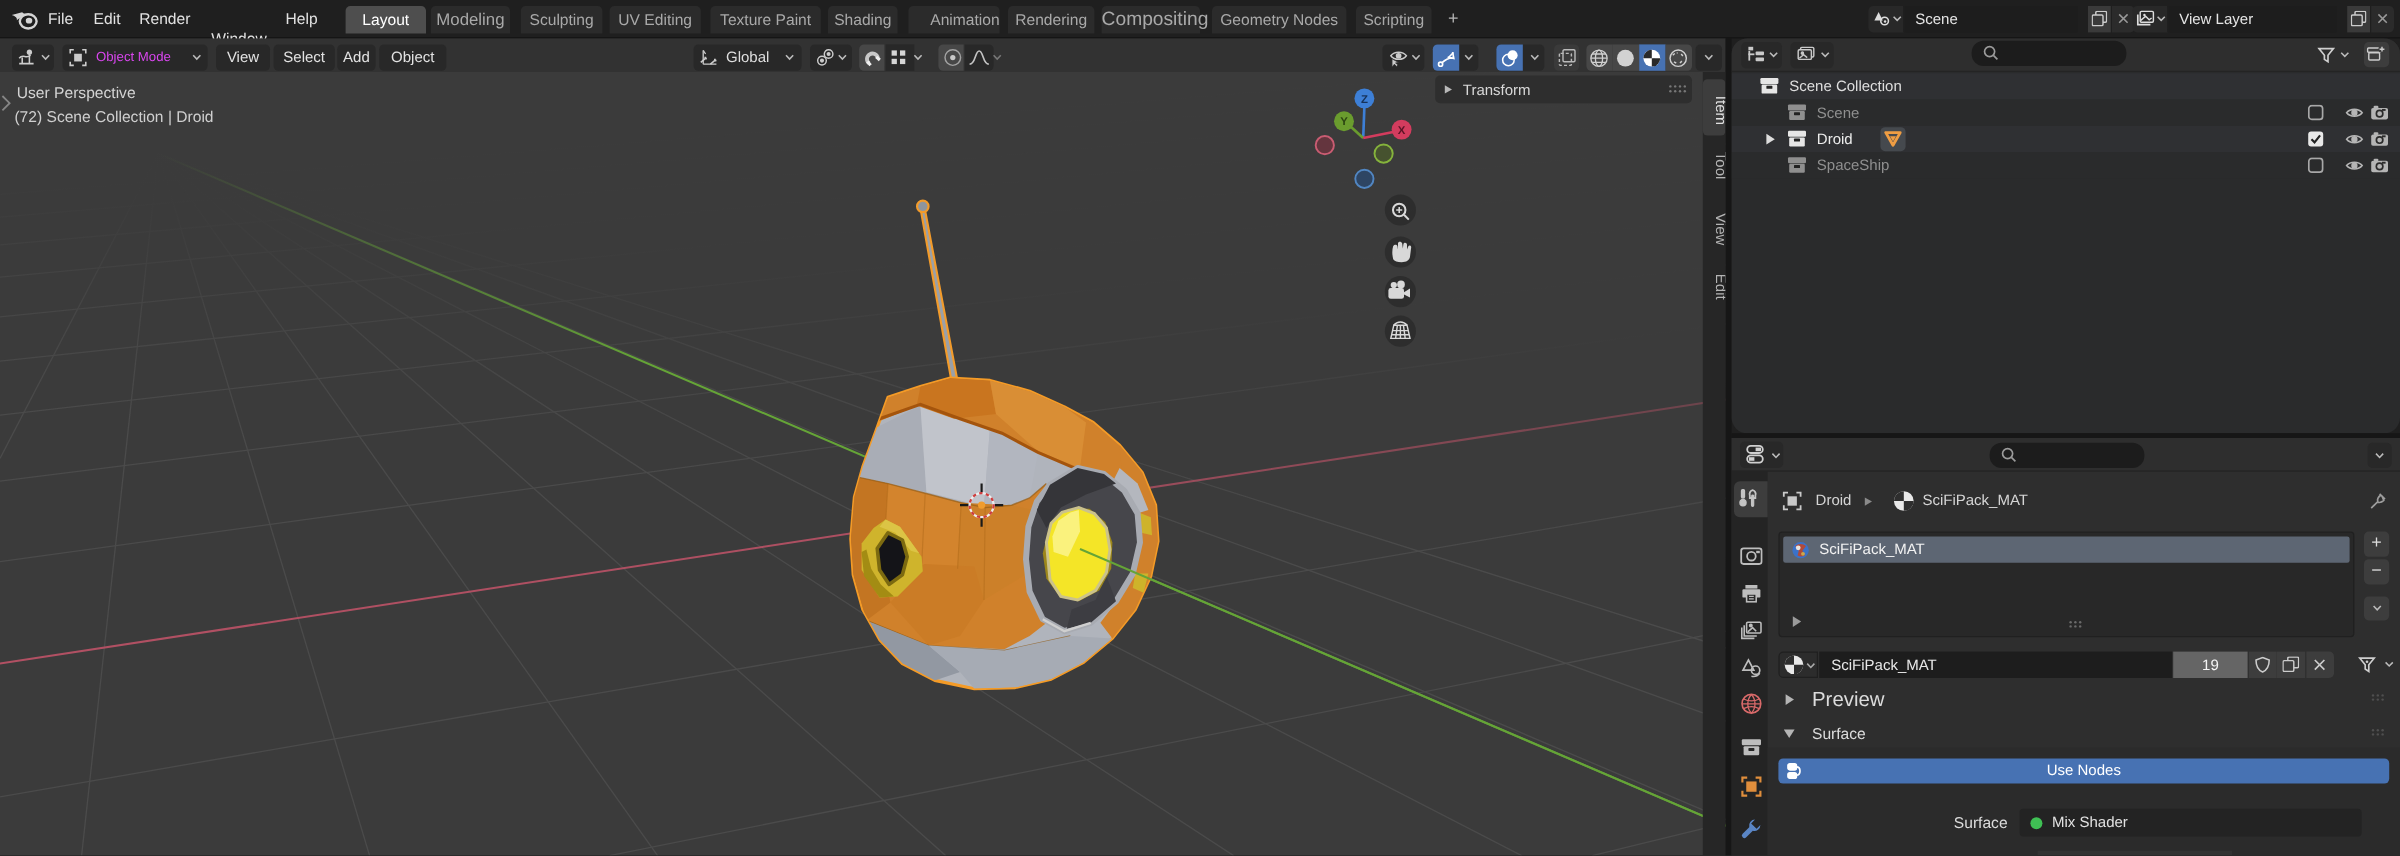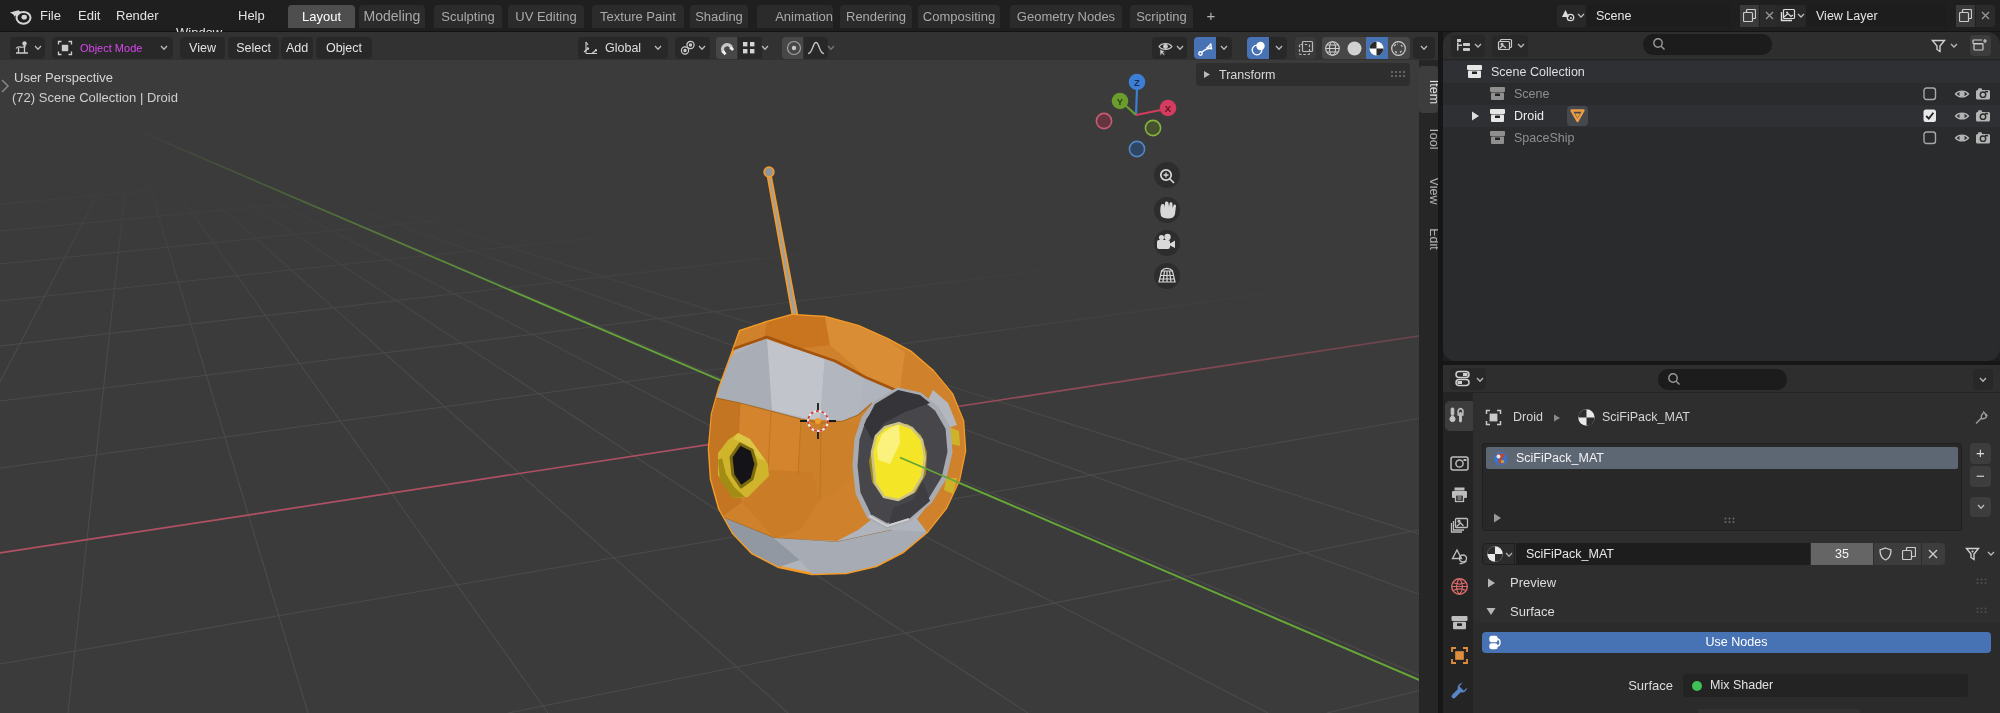--- a/index.html
+++ b/index.html
@@ -15,21 +15,21 @@
     <div style="position:absolute;left:176px;top:17px;height:32px;line-height:32px;color:#e2e2e2;font-size:13px;">Window</div>
     <div style="position:absolute;left:238px;top:0;height:32px;line-height:32px;color:#e2e2e2;font-size:13px;">Help</div>
     <div style="position:absolute;left:288px;top:5px;width:67px;height:23px;border-radius:4px 4px 0 0;background:#4e4e4e;color:#ffffff;text-align:center;line-height:23px;font-size:13px;">Layout</div>
     <div style="position:absolute;left:359px;top:5px;width:66px;height:23px;border-radius:4px 4px 0 0;background:#2b2b2b;color:#a9a9a9;text-align:center;line-height:23px;font-size:14px;">Modeling</div>
     <div style="position:absolute;left:434px;top:5px;width:68px;height:23px;border-radius:4px 4px 0 0;background:#2b2b2b;color:#a9a9a9;text-align:center;line-height:23px;font-size:13px;">Sculpting</div>
     <div style="position:absolute;left:508px;top:5px;width:76px;height:23px;border-radius:4px 4px 0 0;background:#2b2b2b;color:#a9a9a9;text-align:center;line-height:23px;font-size:13px;">UV Editing</div>
     <div style="position:absolute;left:592px;top:5px;width:92px;height:23px;border-radius:4px 4px 0 0;background:#2b2b2b;color:#a9a9a9;text-align:center;line-height:23px;font-size:13px;">Texture Paint</div>
     <div style="position:absolute;left:690px;top:5px;width:58px;height:23px;border-radius:4px 4px 0 0;background:#2b2b2b;color:#a9a9a9;text-align:center;line-height:23px;font-size:13px;">Shading</div>
     <div style="position:absolute;left:757px;top:5px;width:76px;height:23px;border-radius:4px 4px 0 0;background:#2b2b2b;color:#a9a9a9;text-align:right;line-height:23px;font-size:13px;">Animation</div>
     <div style="position:absolute;left:840px;top:5px;width:72px;height:23px;border-radius:4px 4px 0 0;background:#2b2b2b;color:#a9a9a9;text-align:center;line-height:23px;font-size:13px;">Rendering</div>
-    <div style="position:absolute;left:918px;top:5px;width:82px;height:23px;border-radius:4px 4px 0 0;background:#2b2b2b;color:#a9a9a9;text-align:center;line-height:23px;font-size:13px;">Compositing</div>
+    <div style="position:absolute;left:918px;top:5px;width:82px;height:23px;border-radius:4px 4px 0 0;background:#2b2b2b;color:#a9a9a9;text-align:center;line-height:23px;font-size:16px;">Compositing</div>
     <div style="position:absolute;left:1010px;top:5px;width:112px;height:23px;border-radius:4px 4px 0 0;background:#2b2b2b;color:#a9a9a9;text-align:center;line-height:23px;font-size:13px;">Geometry Nodes</div>
     <div style="position:absolute;left:1130px;top:5px;width:63px;height:23px;border-radius:4px 4px 0 0;background:#2b2b2b;color:#a9a9a9;text-align:center;line-height:23px;font-size:13px;">Scripting</div>
     <div style="position:absolute;left:1200px;top:5px;width:22px;height:23px;border-radius:4px;color:#b5b5b5;text-align:center;line-height:22px;font-size:15px;">+</div>
 <div style="position:absolute;left:1557px;top:5px;height:22px;">
   <div style="position:absolute;left:0;top:0;width:30px;height:22px;background:#282828;border-radius:4px 0 0 4px;border-right:1px solid #1c1c1c;">
         <svg width="16" height="16" style="position:absolute;left:3px;top:3px" fill="#ddd">
           <path d="M5.5 2 L9 9 L2 9 Z"></path>
           <circle cx="10.5" cy="9.5" r="3.2" fill="none" stroke="#ddd" stroke-width="1.3"></circle>
           <circle cx="10.9" cy="9.9" r="1"></circle>
         </svg>
@@ -699,21 +699,21 @@
         <path d="M9.5 9.5 L9.5 17.7 A8.2 8.2 0 0 0 17.7 9.5 Z" fill="#2e2e2e"></path>
         <path d="M11 10.5 L12.8 17" stroke="#2e2e2e" stroke-width="1.6"></path>
       </svg>
       <svg width="8" height="6" style="position:absolute;left:22px;top:8px">
         <path d="M1 1 L4 4.2 L7 1" stroke="#aaa" stroke-width="1.3" fill="none"></path>
       </svg>
     </div>
 <div style="position:absolute;left:73px;top:178px;width:294px;height:22px;background:#1d1d1d;">
       <div style="position:absolute;left:10px;top:0;line-height:22px;color:#e8e8e8;font-size:12.5px;">SciFiPack_MAT</div>
     </div>
-<div style="position:absolute;left:368px;top:178px;width:62px;height:22px;background:#656565;text-align:center;line-height:22px;color:#f5f5f5;font-size:12.5px;">35</div>
+<div style="position:absolute;left:368px;top:178px;width:62px;height:22px;background:#656565;text-align:center;line-height:22px;color:#f5f5f5;font-size:12.5px;">19</div>
 <div style="position:absolute;left:431px;top:178px;width:23px;height:22px;background:#3d3d3d;">
       <svg width="13" height="14" style="position:absolute;left:5px;top:4px" fill="none" stroke="#ccc" stroke-width="1.3">
         <path d="M6.5 1 L12 3 C12 8 10 11.5 6.5 13 C3 11.5 1 8 1 3 Z"></path>
       </svg>
     </div>
 <div style="position:absolute;left:454px;top:178px;width:24px;height:22px;background:#3d3d3d;">
       <svg width="14" height="14" style="position:absolute;left:5px;top:4px" fill="none" stroke="#ccc" stroke-width="1.2">
         <rect x="4.5" y="0.5" width="9" height="9" rx="1"></rect>
         <rect x="0.5" y="3.5" width="9" height="9" rx="1" fill="#3d3d3d"></rect>
       </svg>
@@ -728,21 +728,21 @@
         <path d="M1.5 1.5 L13.5 1.5 L9 7 L9 12.5 L6 10.5 L6 7 Z"></path>
         <circle cx="7.5" cy="4.5" r="1.1" fill="#cfcfcf" stroke="none"></circle>
       </svg>
       <svg width="8" height="6" style="position:absolute;right:2px;top:8px">
         <path d="M1 1 L4 4 L7 1" stroke="#bbb" stroke-width="1.3" fill="none"></path>
       </svg>
     </div>
 <svg width="9" height="10" style="position:absolute;left:44px;top:213px">
       <path d="M1 0.5 L8 5 L1 9.5 Z" fill="#b5b5b5"></path>
     </svg>
-<div style="position:absolute;left:67px;top:207px;line-height:22px;color:#dcdcdc;font-size:13px;">Preview</div>
+<div style="position:absolute;left:67px;top:207px;line-height:22px;color:#dcdcdc;font-size:17px;">Preview</div>
 <div style="position:absolute;left:533px;top:213px;opacity:0.55;">
       <svg width="13" height="7" style="position:absolute;left:0px;top:0px" fill="#6a6a6a">
         <circle cx="1.5" cy="1.5" r="1"></circle>
         <circle cx="5.5" cy="1.5" r="1"></circle>
         <circle cx="9.5" cy="1.5" r="1"></circle>
         <circle cx="1.5" cy="5" r="1"></circle>
         <circle cx="5.5" cy="5" r="1"></circle>
         <circle cx="9.5" cy="5" r="1"></circle>
       </svg>
     </div>

